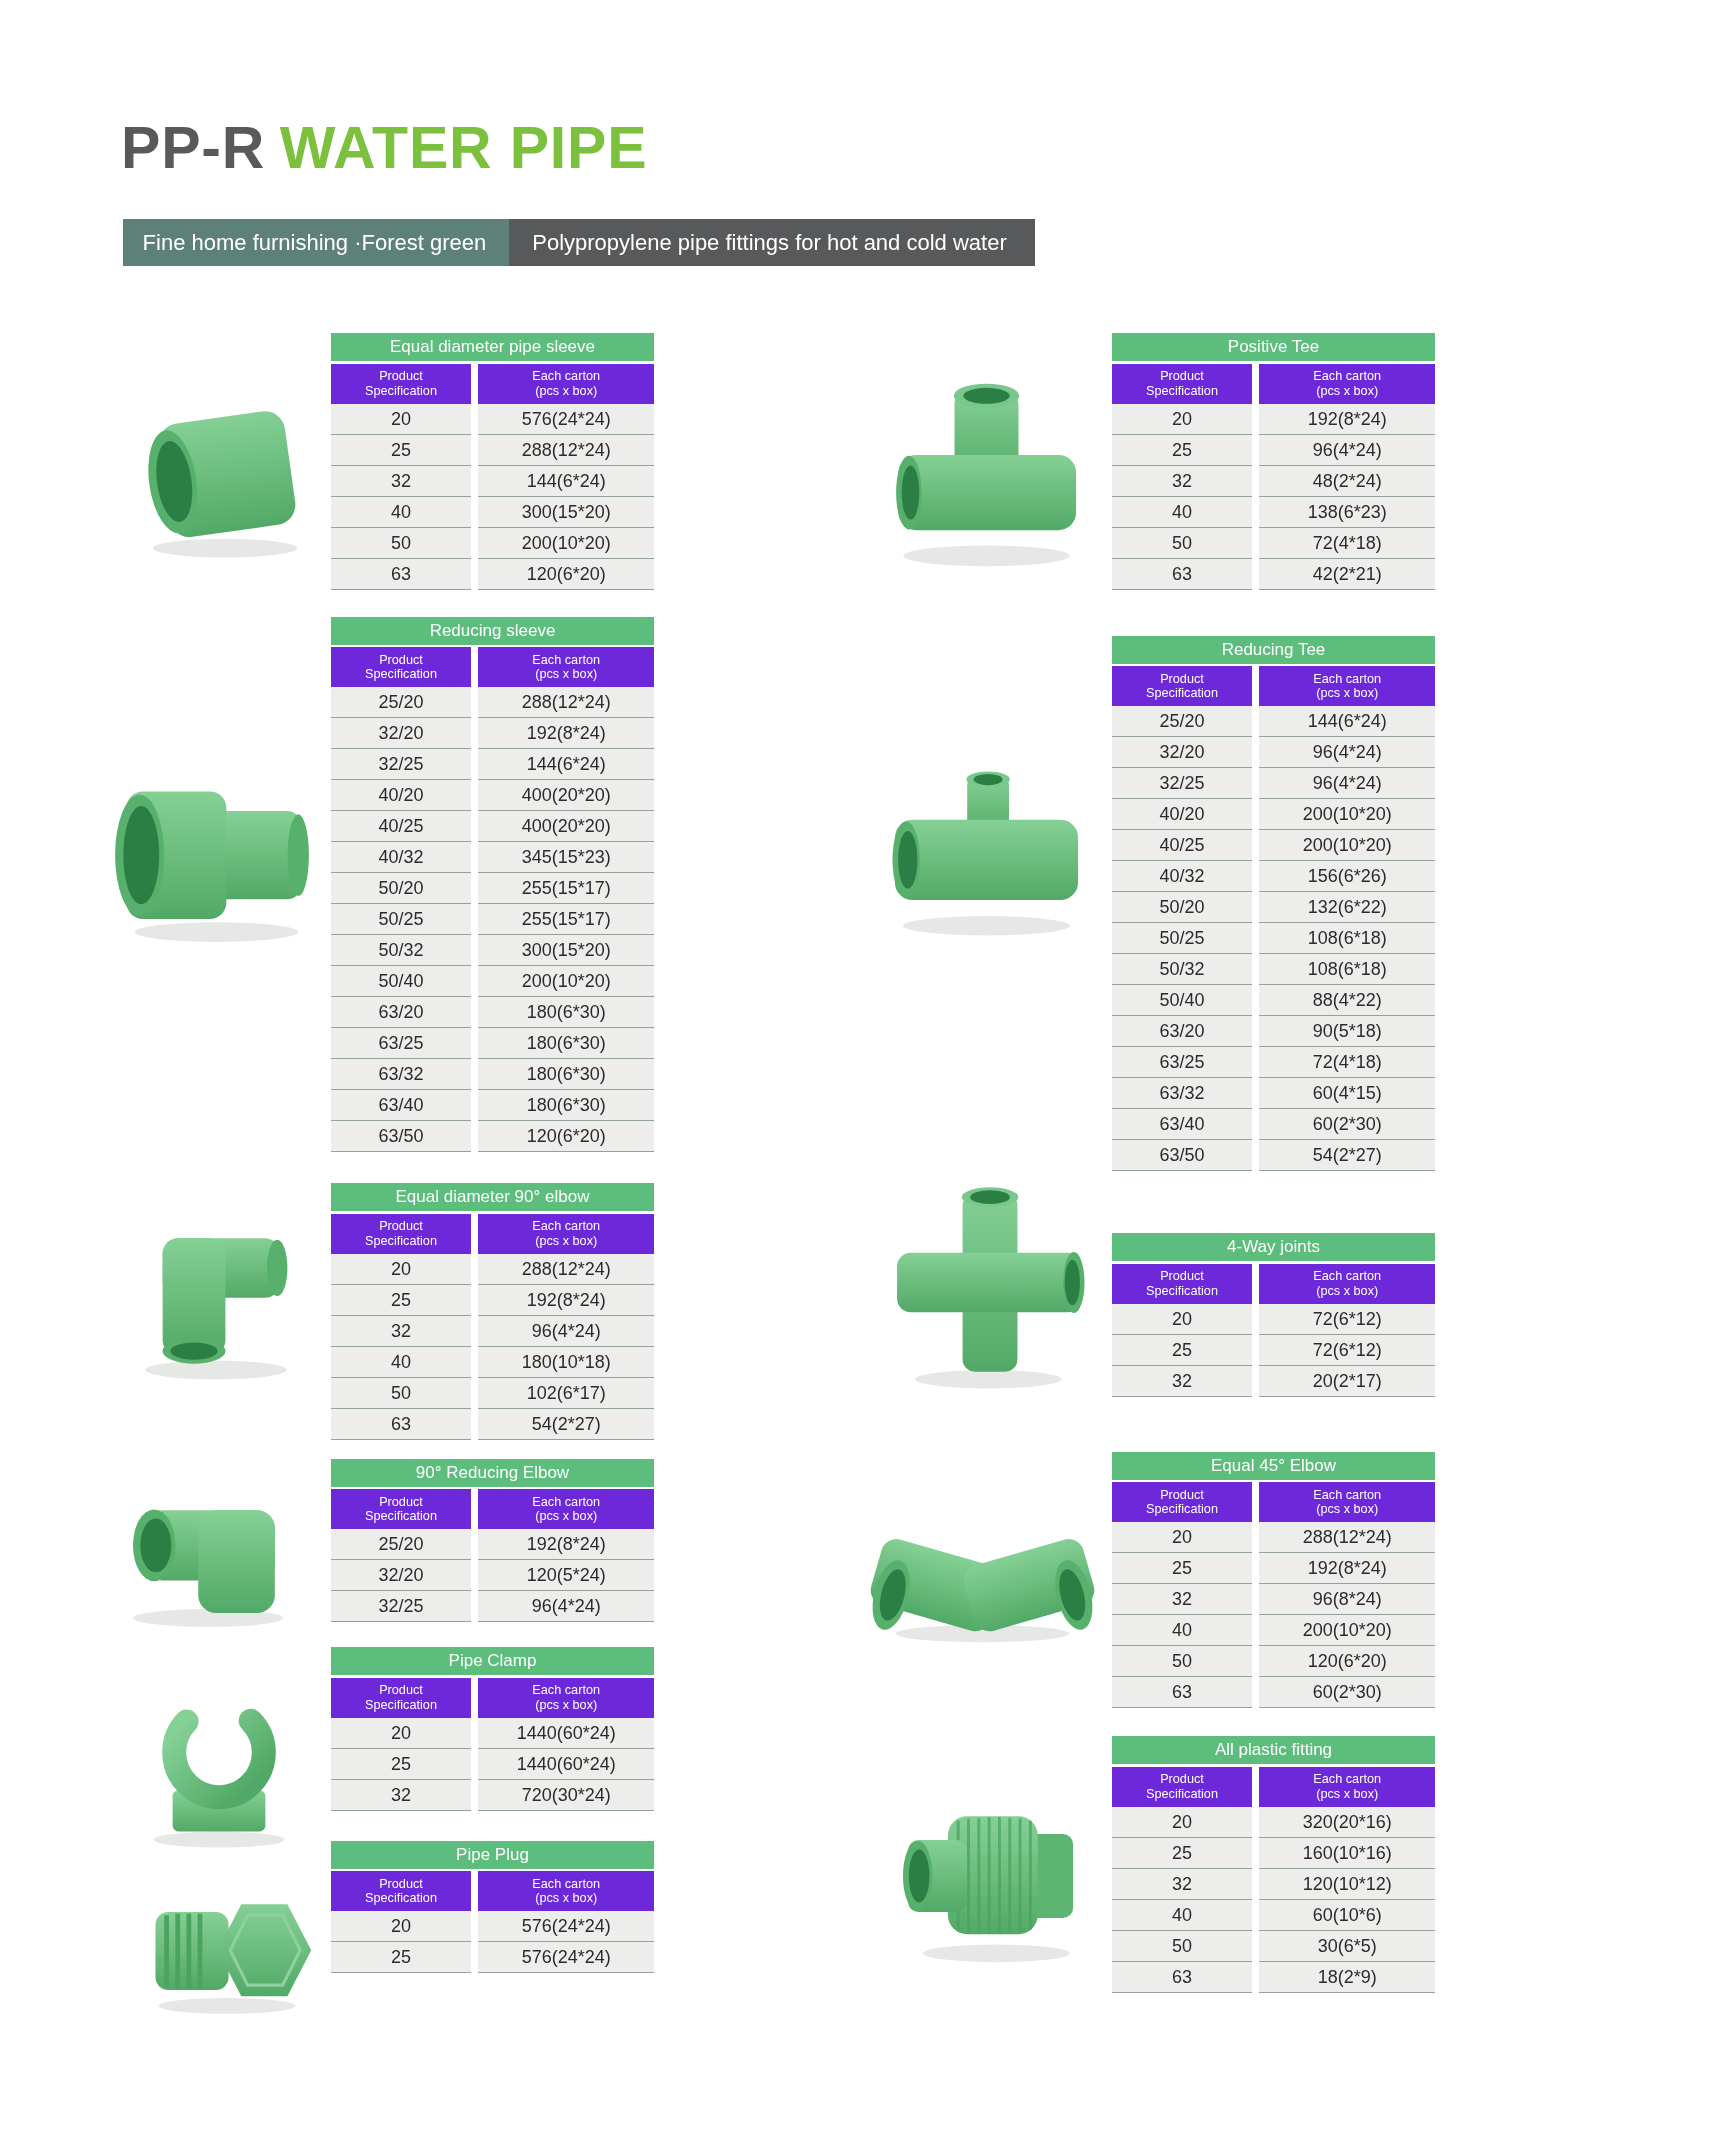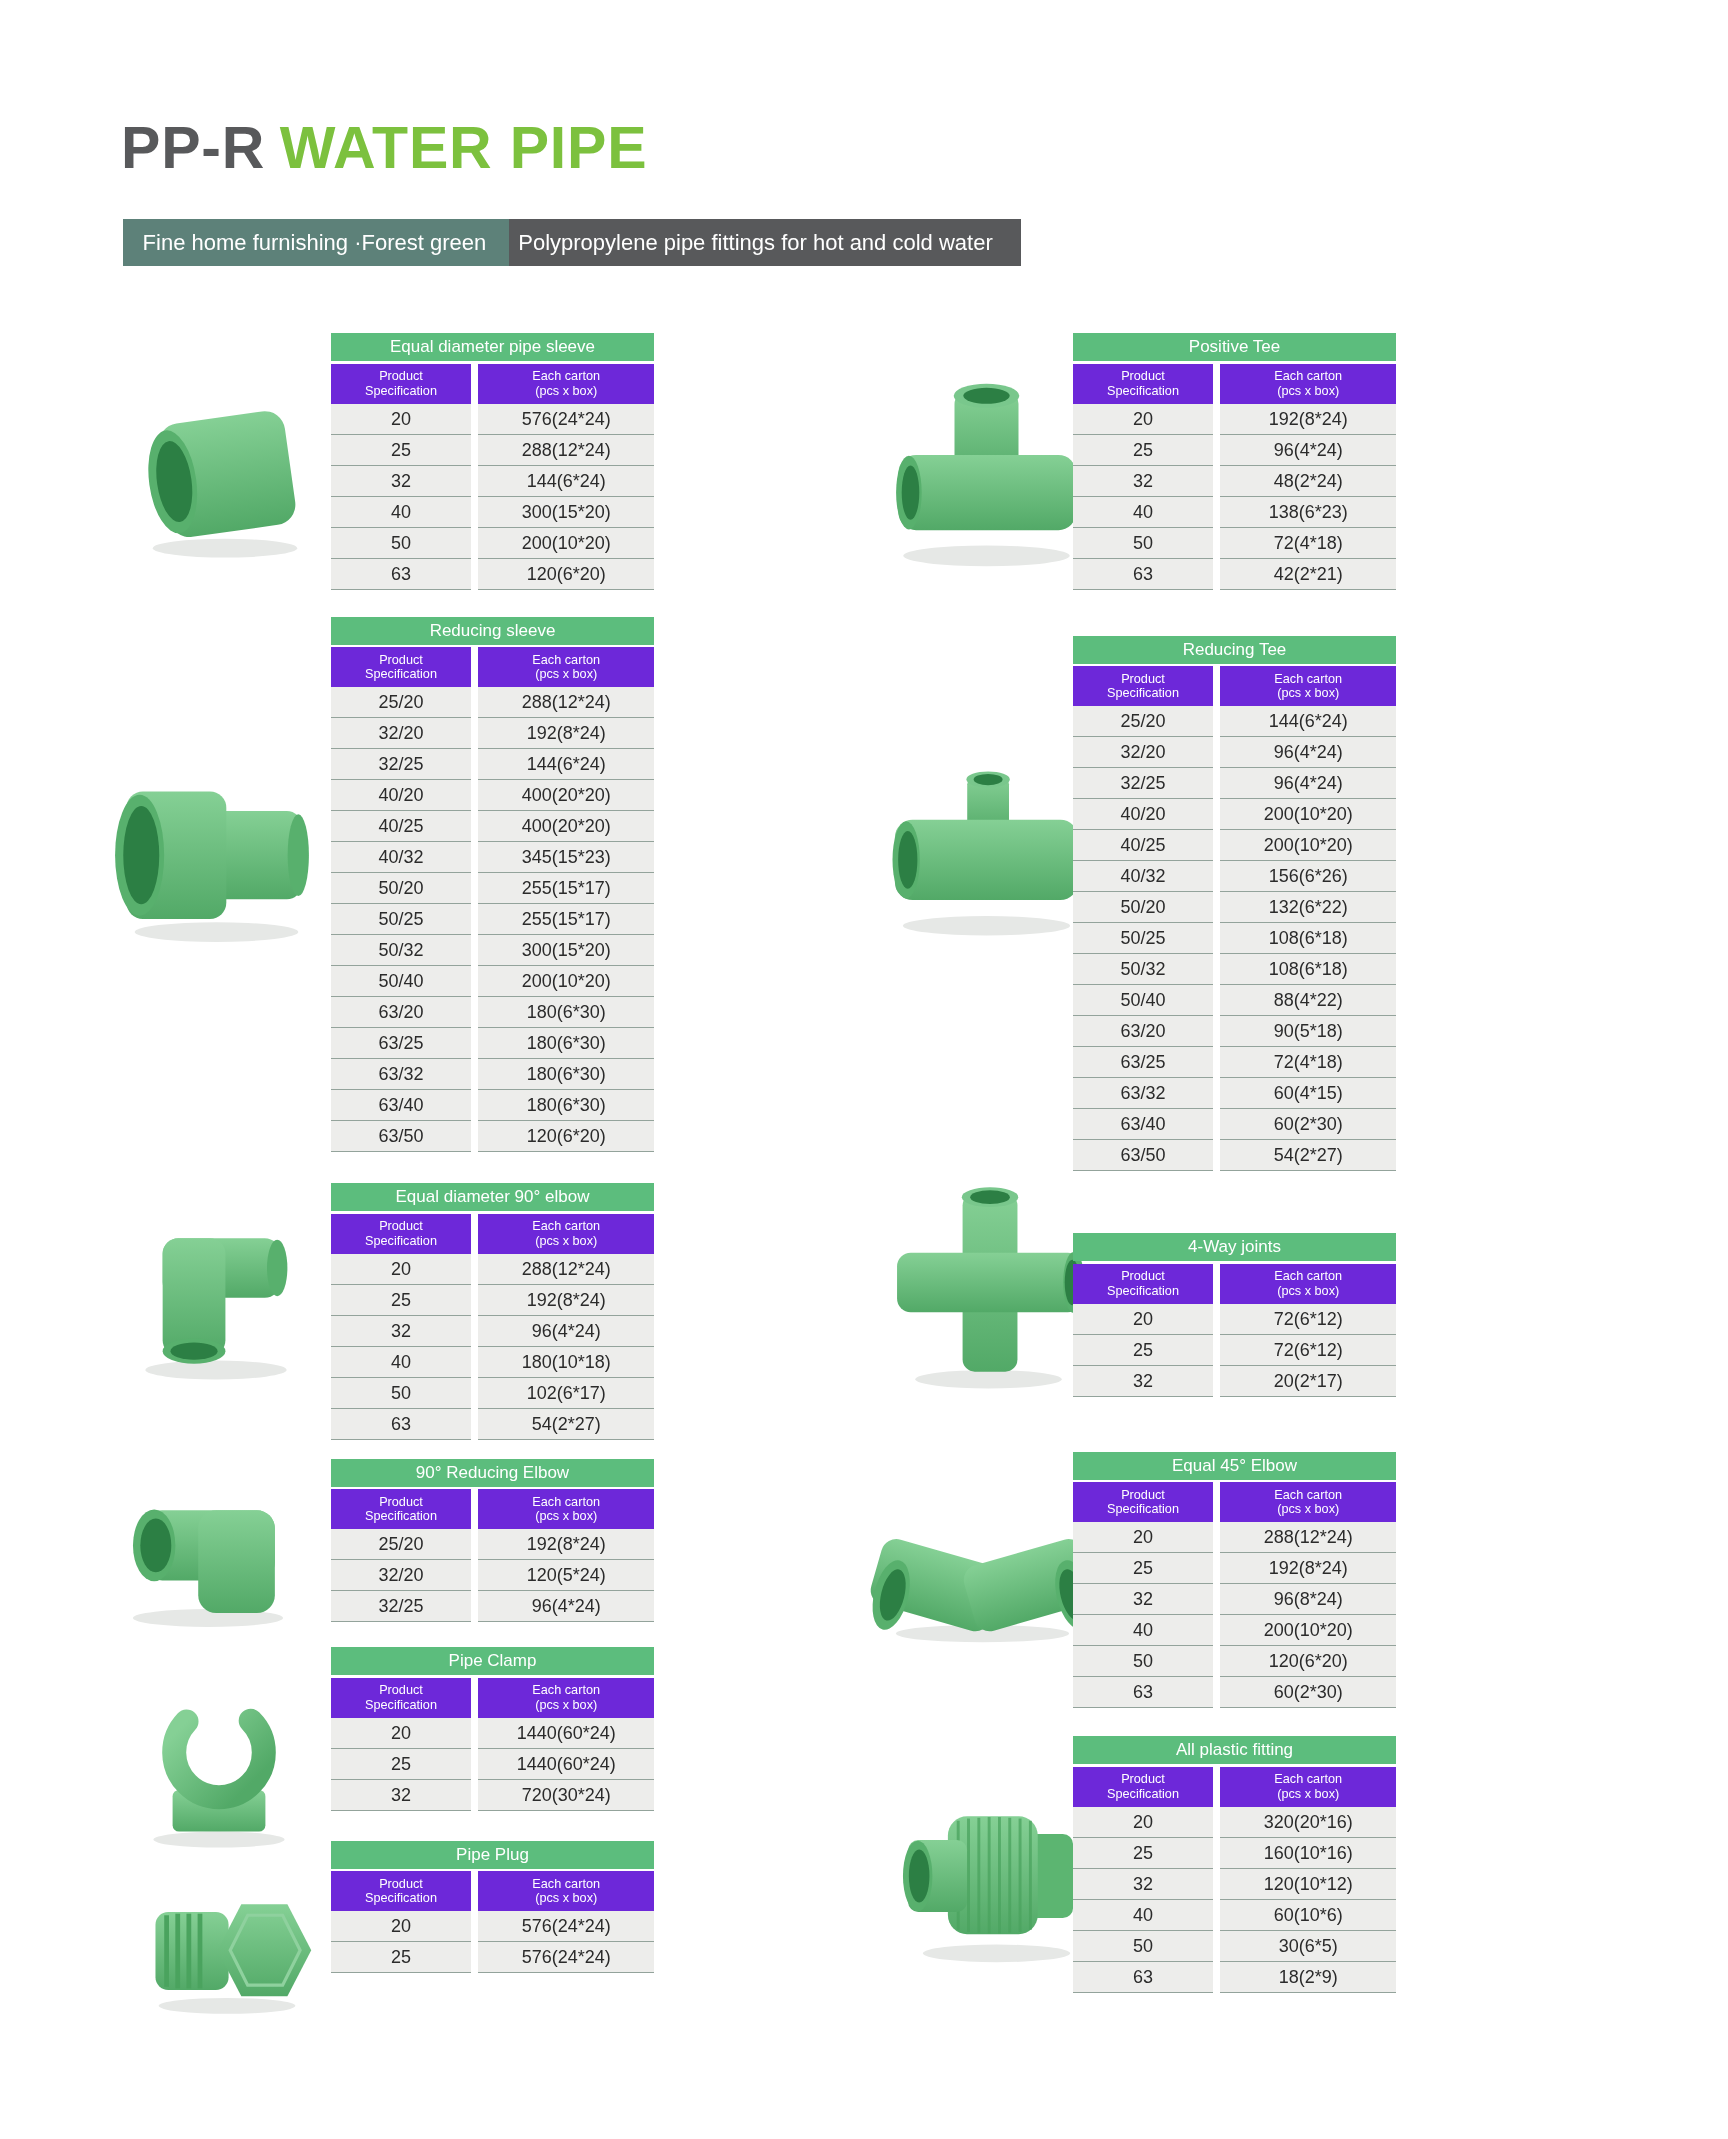--- a/index.html
+++ b/index.html
@@ -6,26 +6,26 @@
   body{width:1728px;height:2140px;font-family:"Liberation Sans",sans-serif;}
   .page{position:relative;width:1728px;height:2140px;overflow:hidden;background:#ffffff;}
 
   
   .brand{position:absolute;left:121px;top:114px;font-size:59px;font-weight:bold;letter-spacing:0.8px;white-space:nowrap;}
   .brand .dark{color:#58595b;}
   .brand .green{color:#7cc13e;margin-left:14.7px;}
   .tag-row{position:absolute;left:123px;top:219px;display:flex;height:47px;}
   .tag{display:flex;align-items:center;color:#fff;font-size:22px;white-space:nowrap;}
   .tag-left{background:#5d8179;padding:0 23px 0 19.6px;}
-  .tag-right{background:#58595b;padding:0 28px 0 9px;}
+  .tag-right{background:#58595b;padding:0 28px 0 23px;}
 
   
   .col{position:absolute;top:333px;width:323px;border-radius:18px;}
   #col-left{left:331px;}
-  #col-right{left:1073px;}
+  #col-right{left:1112px;}
   .tbl{width:323px;}
   .tbl-title{height:28px;background:#5cbd7d;color:#fff;font-size:17px;text-align:center;line-height:28px;}
   .tbl-head{display:flex;gap:7.4px;margin-top:2.5px;}
   .th{background:#6d28d9;color:#fff;height:40px;font-size:12.7px;text-align:center;
       display:flex;flex-direction:column;justify-content:center;line-height:1.12;}
   .th1{flex:0 0 140px;}
   .th2{flex:1;}
   .row{display:flex;gap:7.4px;}
   .td{background:#ededeb;border-bottom:1.6px solid #93a39b;height:30px;line-height:30px;
       text-align:center;font-size:18px;color:#2b2b2b;white-space:nowrap;}

